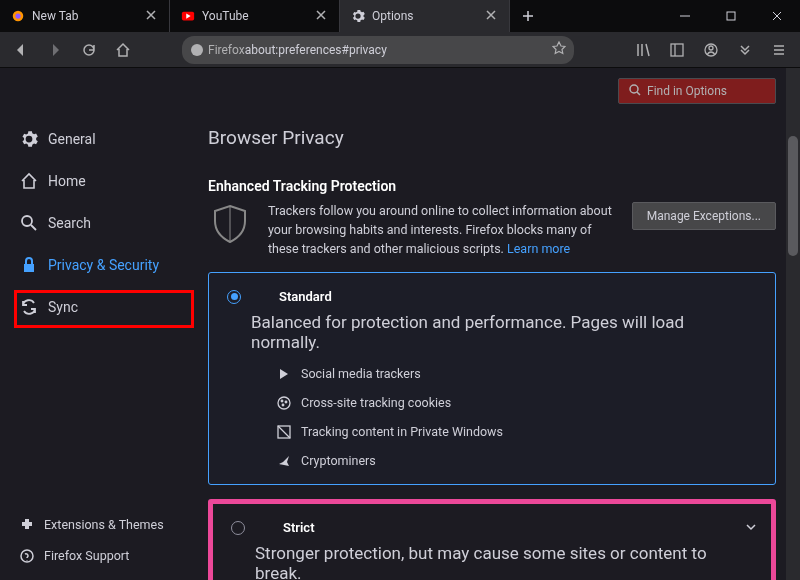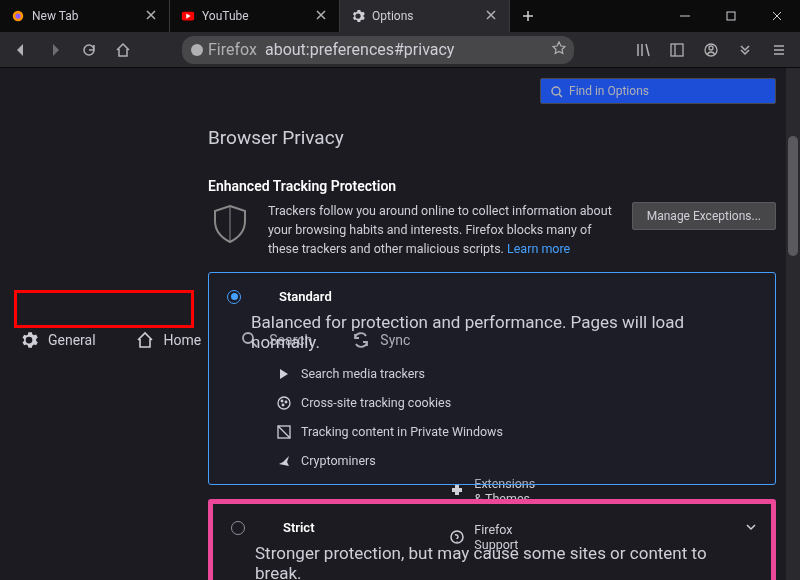--- a/index.html
+++ b/index.html
@@ -13,39 +13,39 @@
 .tab .label { flex: 1; white-space: nowrap; overflow: hidden; text-overflow: ellipsis; }
 .tab .close { width: 14px; height: 14px; color: #b1b1b3; }
 .newtab { width: 28px; height: 28px; display: flex; align-items: center; justify-content: center; color: #cfcfd8; margin-left: 4px; }
 .win-controls { margin-left: auto; display: flex; }
 .win-btn { width: 46px; height: 32px; display: flex; align-items: center; justify-content: center; color: #cfcfd8; }
 
 
 .toolbar { display: flex; align-items: center; height: 36px; background: #2a2a2e; padding: 0 6px; gap: 4px; border-bottom: 1px solid #0c0c0d; }
 .tb-btn { width: 30px; height: 30px; display: flex; align-items: center; justify-content: center; color: #b1b1b3; border-radius: 4px; }
 .tb-btn.disabled { color: #6e6e72; }
-.urlbar { flex: 1; display: flex; align-items: center; height: 28px; background: #474749; border-radius: 12px; padding: 0 8px; gap: 8px; color: #cfcfd8; font-size: 16px; margin: 0 50px 0 40px; }
+.urlbar { flex: 1; display: flex; align-items: center; height: 28px; background: #474749; border-radius: 12px; padding: 0 8px; gap: 0; color: #cfcfd8; font-size: 12px; margin: 0 50px 0 40px; }
 .urlbar .identity { display: flex; align-items: center; gap: 4px; color: #b1b1b3; }
 .urlbar .addr { flex: 1; }
 .urlbar .star { color: #b1b1b3; }
 
 
 .content { display: flex; height: calc(580px - 68px); }
-.sidebar { width: 190px; padding: 50px 0 18px 0; display: flex; flex-direction: row; }
+.sidebar { width: 190px; padding: 50px 0 7px 0; display: flex; flex-direction: column; }
 .sidebar-item { display: flex; align-items: center; gap: 10px; padding: 8px 14px; font-size: 14px; color: #cfcfd8; cursor: pointer; margin: 4px 6px; border-radius: 2px; }
 .sidebar-item.selected { color: #45a1ff; }
 .sidebar-item .icon { width: 18px; height: 18px; display: flex; align-items: center; justify-content: center; }
 .highlight-box { position: absolute; border: 3px solid #ff0000; pointer-events: none; }
 .sidebar-footer { margin-top: auto; }
 .sidebar-footer .sidebar-item { font-size: 12.5px; padding: 6px 14px; }
 .sidebar-footer .icon { width: 14px; height: 14px; }
 
 .main { flex: 1; padding: 10px 24px 0 18px; overflow: hidden; position: relative; }
 .search-wrap { display: flex; justify-content: flex-end; }
-.search { display: flex; align-items: flex-end; gap: 6px; background: #1d4ed8; border: 1px solid #4a4a4f; padding: 5px 10px; width: 236px; font-size: 12px; color: #b1b1b3; border-radius: 2px; }
+.search { display: flex; align-items: flex-start; gap: 6px; background: #7f1d1d; border: 1px solid #4a4a4f; padding: 5px 10px; width: 158px; font-size: 12px; color: #b1b1b3; border-radius: 2px; }
 h1.page-title { font-size: 19px; font-weight: 400; color: #cfcfd8; margin: 22px 0 20px 0; }
 h2.section { font-size: 14px; font-weight: 600; color: #fff; margin-bottom: 8px; margin-top: 29px; }
 .etp-row { display: flex; gap: 16px; align-items: flex-start; }
 .shield { width: 44px; height: 44px; flex-shrink: 0; color: #888; }
 .etp-text { font-size: 12.5px; line-height: 1.5; color: #cfcfd8; flex: 1; }
 .learn { color: #45a1ff; cursor: pointer; }
 .btn { background: #474749; border: 1px solid #5a5a5e; color: #cfcfd8; font-size: 12px; padding: 6px 14px; border-radius: 2px; cursor: pointer; flex-shrink: 0; }
 
 .card { border: 5px solid #ec4899; border-radius: 3px; margin-top: 14px; padding: 16px 18px; position: relative; }
 .card.selected { border: 1px solid #45a1ff; background: #1d2a3a33; }
@@ -214,20 +214,28 @@
     </div>
     <div class="sidebar-item">
       <span class="icon">
           <svg width="18" height="18" fill="none" stroke="currentColor" stroke-width="1.8">
             <circle cx="7" cy="7" r="5"></circle>
             <path d="M11 11l5 5"></path>
           </svg>
         </span>
       <span>Search</span>
     </div>
+    <div class="sidebar-item selected">
+      <span class="icon">
+          <svg width="18" height="18" fill="currentColor">
+            <path d="M5 8V5a4 4 0 018 0v3h1v8H4V8h1zm2 0h4V5a2 2 0 00-4 0v3z"></path>
+          </svg>
+        </span>
+      <span>Privacy &amp; Security</span>
+    </div>
     <div class="sidebar-item">
       <span class="icon">
           <svg width="18" height="18" fill="none" stroke="currentColor" stroke-width="1.8">
             <path d="M14 5a6 6 0 00-11 2M4 13a6 6 0 0011-2M3 3v4h4M15 15v-4h-4"></path>
           </svg>
         </span>
       <span>Sync</span>
     </div>
     <div class="sidebar-footer">
       <div class="sidebar-item">
@@ -284,21 +292,21 @@
         <span class="card-title">Standard</span>
       </div>
       <div class="card-desc">Balanced for protection and performance. Pages will load normally.</div>
       <div class="card-list">
         <div class="card-list-item">
           <span class="li-icon">
               <svg width="14" height="14" fill="currentColor">
                 <path d="M3 2l8 5-8 5z M11 2l-8 5"></path>
               </svg>
             </span>
-          <span>Search media trackers</span>
+          <span>Social media trackers</span>
         </div>
         <div class="card-list-item">
           <span class="li-icon">
               <svg width="14" height="14" fill="none" stroke="currentColor" stroke-width="1.3">
                 <circle cx="7" cy="7" r="6"></circle>
                 <circle cx="5" cy="5" r=".8" fill="currentColor"></circle>
                 <circle cx="9" cy="6" r=".8" fill="currentColor"></circle>
                 <circle cx="6" cy="9" r=".8" fill="currentColor"></circle>
               </svg>
             </span>

